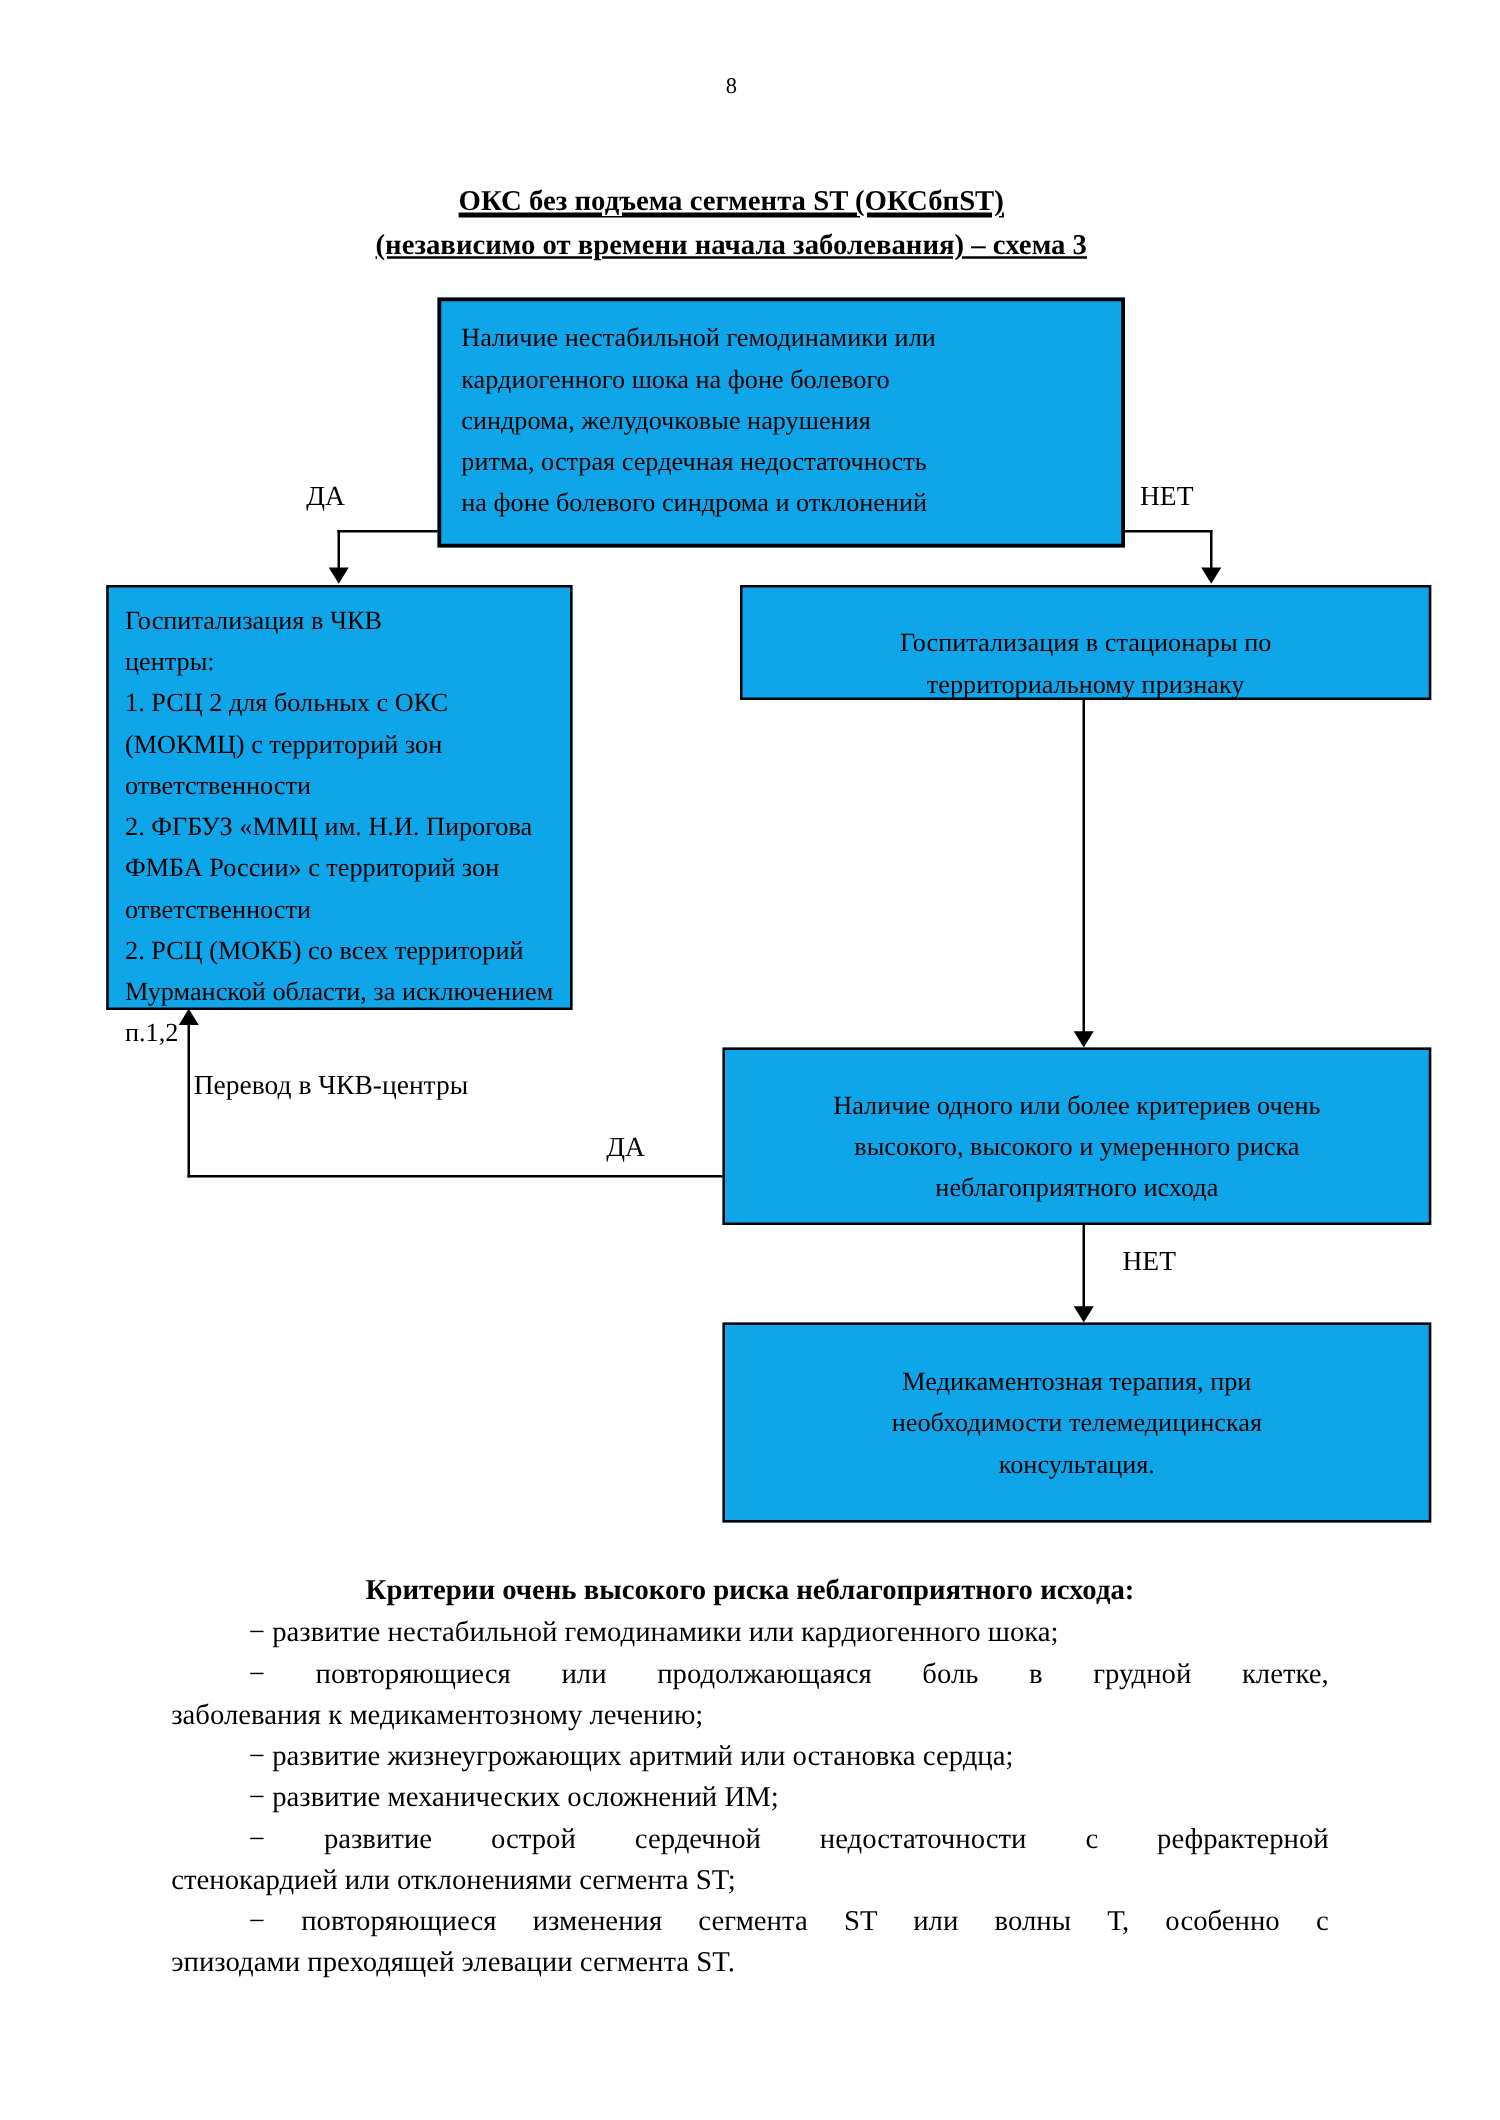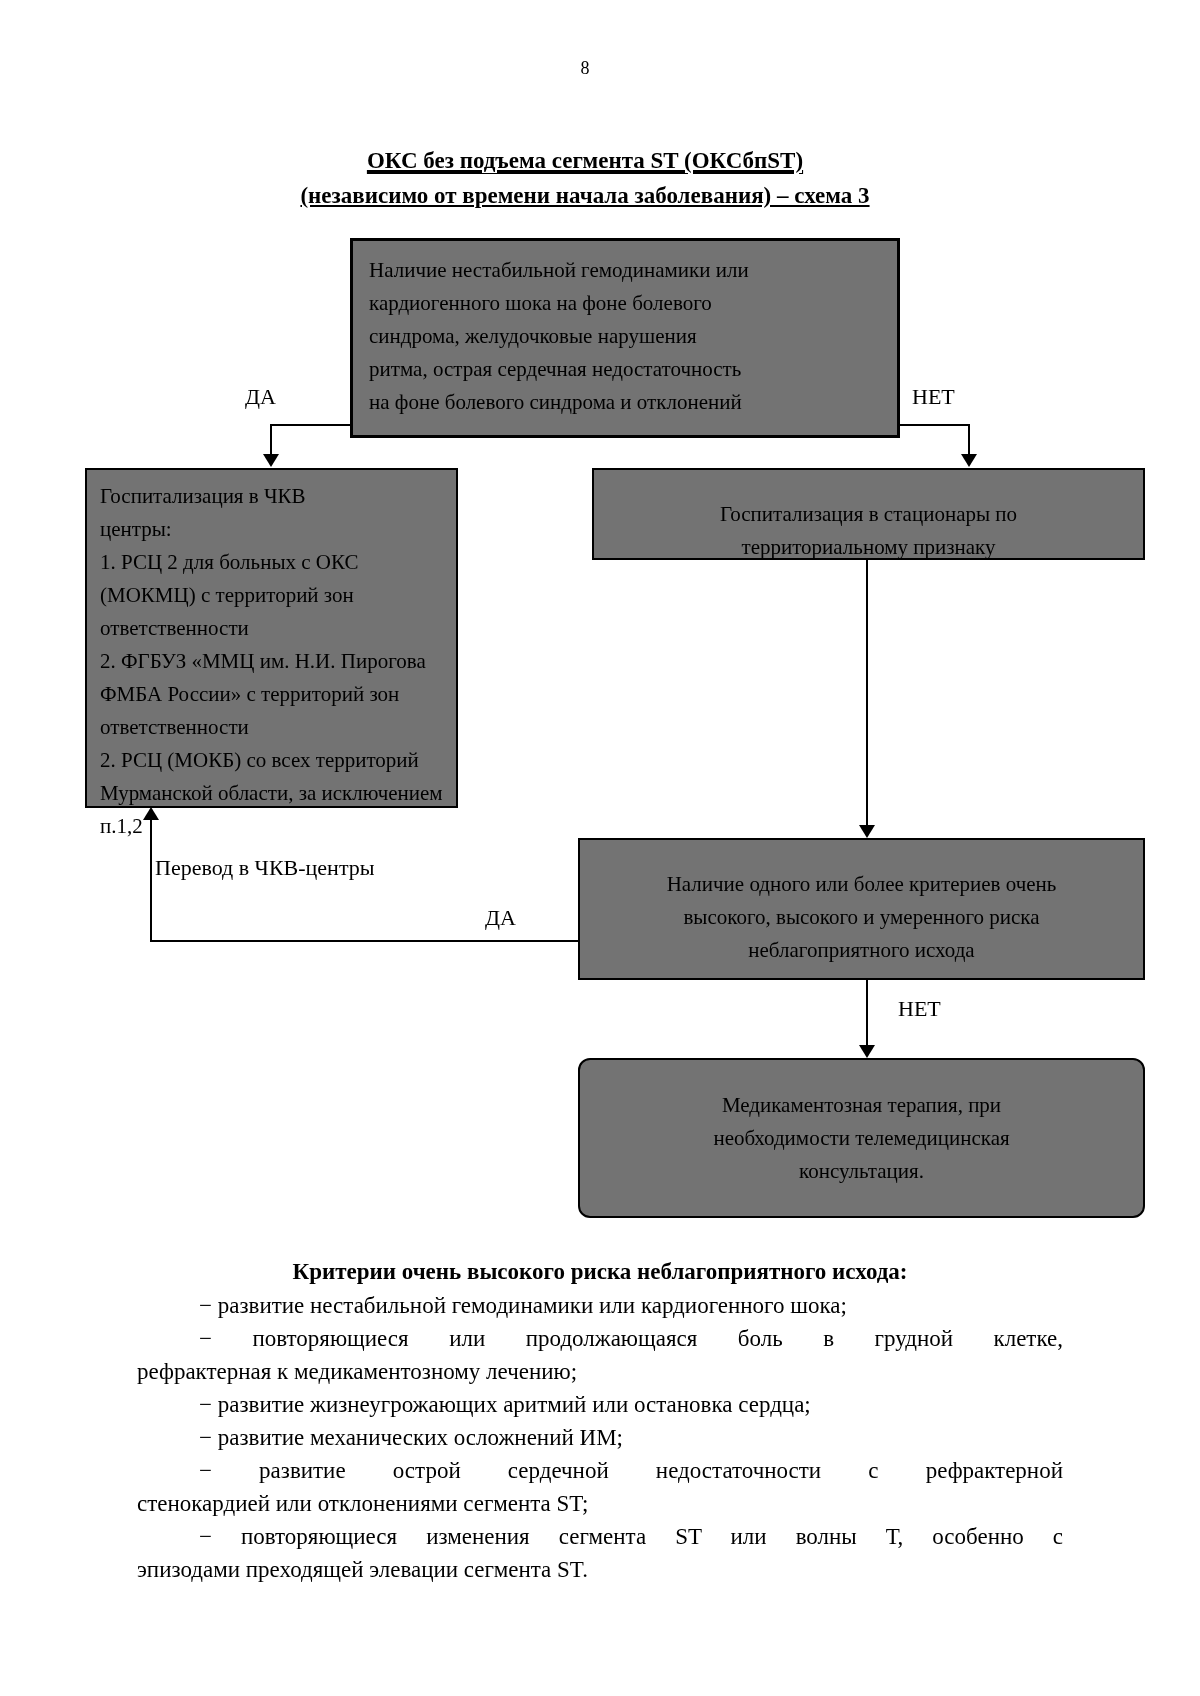--- a/index.html
+++ b/index.html
@@ -13,29 +13,29 @@
     position:absolute; left:0; top:58px; width:1170px;
     text-align:center; font-size:18px;
   }
   .title-wrap {
     position:absolute; left:0; top:143px; width:1170px;
     text-align:center; font-weight:bold; font-size:23px; line-height:35px;text-decoration:underline;
   }
   .title-l1 { text-decoration:underline; text-underline-offset:4px; }
   .box {
     position:absolute; box-sizing:border-box;
-    border:2px solid #000; background:#737373;
+    border:2px solid #000; background:#0ea5e9;
     font-size:21px; line-height:33px;
   }
   #box-symptoms { left:350px; top:238px; width:550px; height:200px; padding:13px 8px 0 16px; border-width:3px; }
   #box-pci { left:85px; top:468px; width:373px; height:340px; padding:10px 8px 0 13px; line-height:33px; }
   #box-pci .pci-title { width:250px; }
   #box-territorial { left:592px; top:468px; width:553px; height:92px; padding-top:28px; text-align:center; }
   #box-risk { left:578px; top:838px; width:567px; height:142px; padding-top:28px; text-align:center; }
-  #box-therapy { left:578px; top:1058px; width:567px; height:160px; display:flex; flex-direction:column; justify-content:center; text-align:center;border-radius:12px; }
+  #box-therapy { left:578px; top:1058px; width:567px; height:160px; display:flex; flex-direction:column; justify-content:center; text-align:center; }
   .line { position:absolute; background:#000; }
   .arrow-down {
     position:absolute; width:0; height:0;
     border-left:8px solid transparent; border-right:8px solid transparent;
     border-top:13px solid #000;
   }
   .arrow-up {
     position:absolute; width:0; height:0;
     border-left:8px solid transparent; border-right:8px solid transparent;
     border-bottom:13px solid #000;
@@ -115,21 +115,21 @@
   <div class="box" id="box-therapy">
     <div>Медикаментозная терапия, при</div>
     <div>необходимости телемедицинская</div>
     <div>консультация.</div>
   </div>
 
   <div class="criteria">
     <div class="criteria-heading">Критерии очень высокого риска неблагоприятного исхода:</div>
     <div class="cl first">− развитие нестабильной гемодинамики или кардиогенного шока;</div>
     <div class="cl first stretch">− повторяющиеся или продолжающаяся боль в грудной клетке,</div>
-    <div class="cl">рефрактерная к медикаментозному лечению;</div>
+    <div class="cl">заболевания к медикаментозному лечению;</div>
     <div class="cl first">− развитие жизнеугрожающих аритмий или остановка сердца;</div>
     <div class="cl first">− развитие механических осложнений ИМ;</div>
     <div class="cl first stretch">− развитие острой сердечной недостаточности с рефрактерной</div>
     <div class="cl">стенокардией или отклонениями сегмента ST;</div>
     <div class="cl first stretch">− повторяющиеся изменения сегмента ST или волны Т, особенно с</div>
     <div class="cl">эпизодами преходящей элевации сегмента ST.</div>
   </div>
 
 </div>
 

